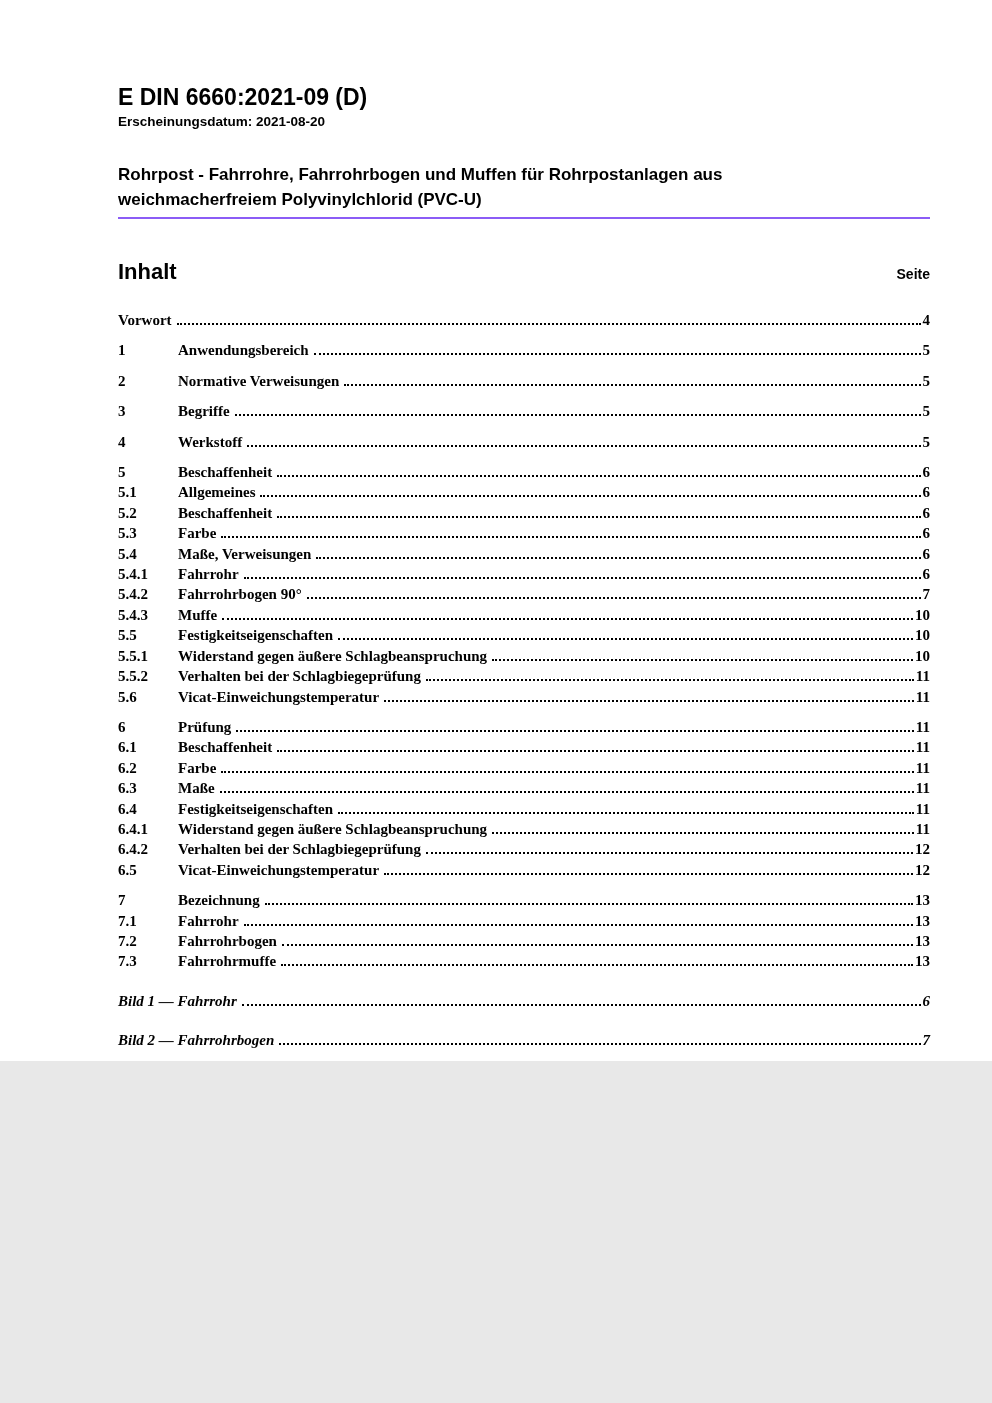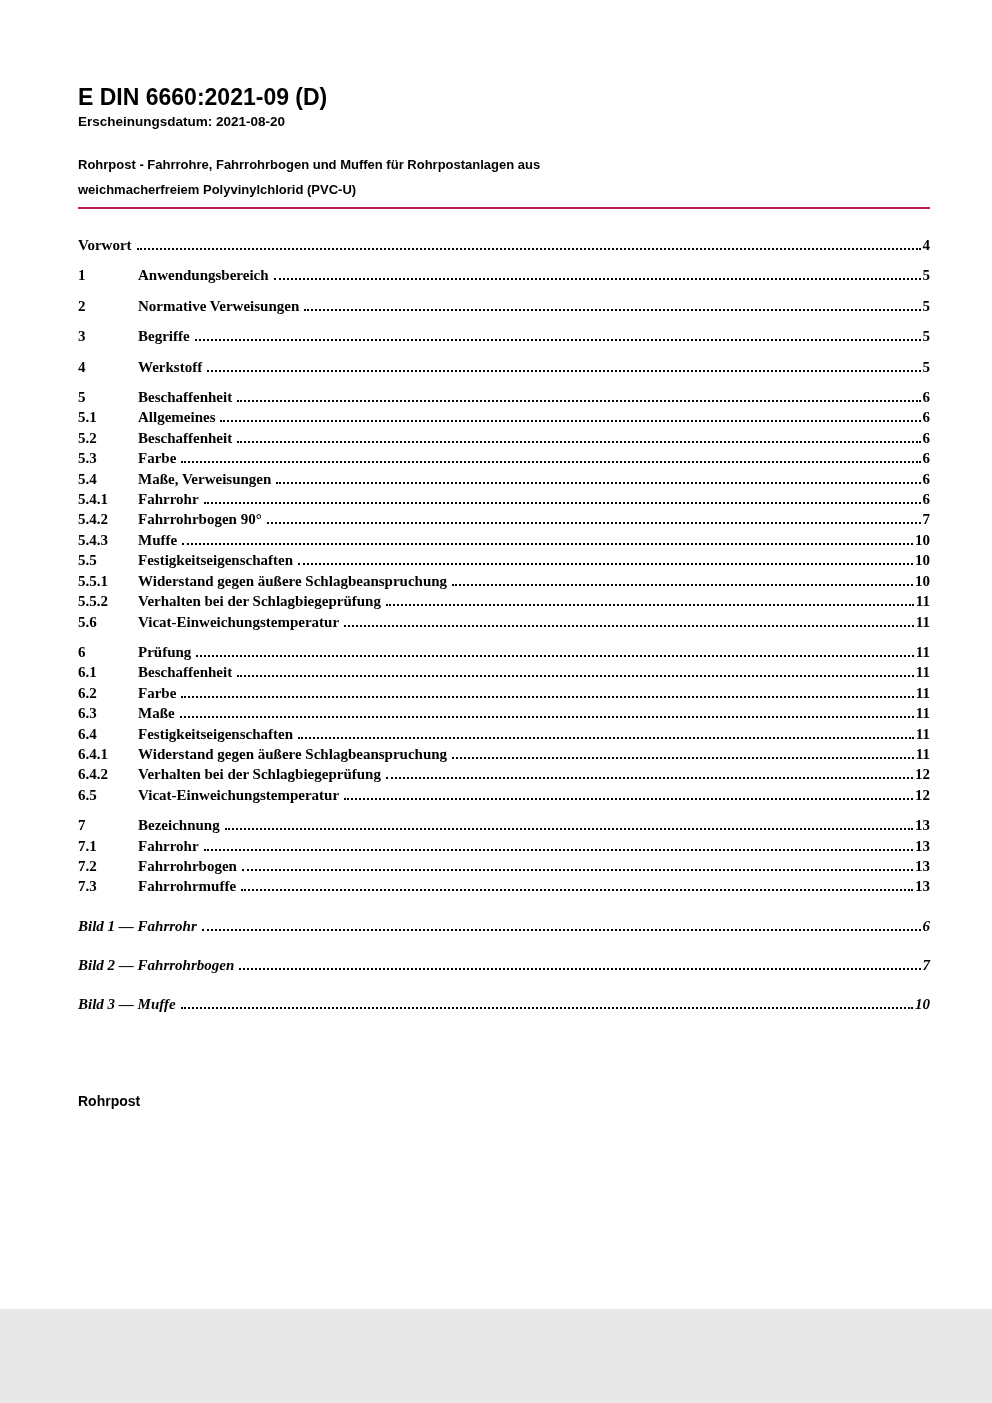--- a/index.html
+++ b/index.html
@@ -1,46 +1,46 @@
 <!DOCTYPE html>
 <html><head>
 <meta charset="utf-8">
 <style>
   * { box-sizing: border-box; }
   html, body { margin: 0; padding: 0; background: #e8e8e8; }
   .page {
     position: relative;
     width: 992px;
-    height: 1309px;
+    height: 1061px;
     margin: 0 auto;
     background: #ffffff;
     color: #000000;
     font-family: "Liberation Sans", sans-serif;
-    padding: 84px 62px 0 78px;
+    padding: 84px 62px 0 118px;
     overflow: hidden;
   }
   .doc-number {
     font-size: 23px;
     font-weight: 700;
     line-height: 26px;
     margin: 0;
   }
   .release {
     font-size: 13.5px;
     font-weight: 700;
     margin-top: 4px;
     line-height: 16px;
   }
   .doc-title {
-    font-size: 13px;
+    font-size: 17px;
     font-weight: 700;
     line-height: 25px;
-    margin: 22px 0 0 0;
+    margin: 32px 0 0 0;
     padding-bottom: 5px;
-    border-bottom: 2px solid #be185d;
+    border-bottom: 2px solid #8b5cf6;
   }
   .toc-head {
     display: flex;
     justify-content: space-between;
     align-items: baseline;
     margin-top: 40px;
   }
   .toc-heading {
     font-size: 22px;
     font-weight: 700;
@@ -105,20 +105,24 @@
 <div class="page">
 
   <h1 class="doc-number">E DIN 6660:2021-09 (D)</h1>
   <div class="release">Erscheinungsdatum: 2021-08-20</div>
 
   <div class="doc-title">
     <div>Rohrpost - Fahrrohre, Fahrrohrbogen und Muffen für Rohrpostanlagen aus</div>
     <div>weichmacherfreiem Polyvinylchlorid (PVC-U)</div>
   </div>
 
+  <div class="toc-head">
+    <div class="toc-heading">Inhalt</div>
+    <div class="page-label">Seite</div>
+  </div>
 
   <div class="toc" id="toc-entries">
   <div class="toc-row top">
 
     <span class="toc-title">Vorwort</span>
     <span class="leader"></span>
     <span class="toc-page">4</span>
   </div>
 
   <div class="toc-row top">

